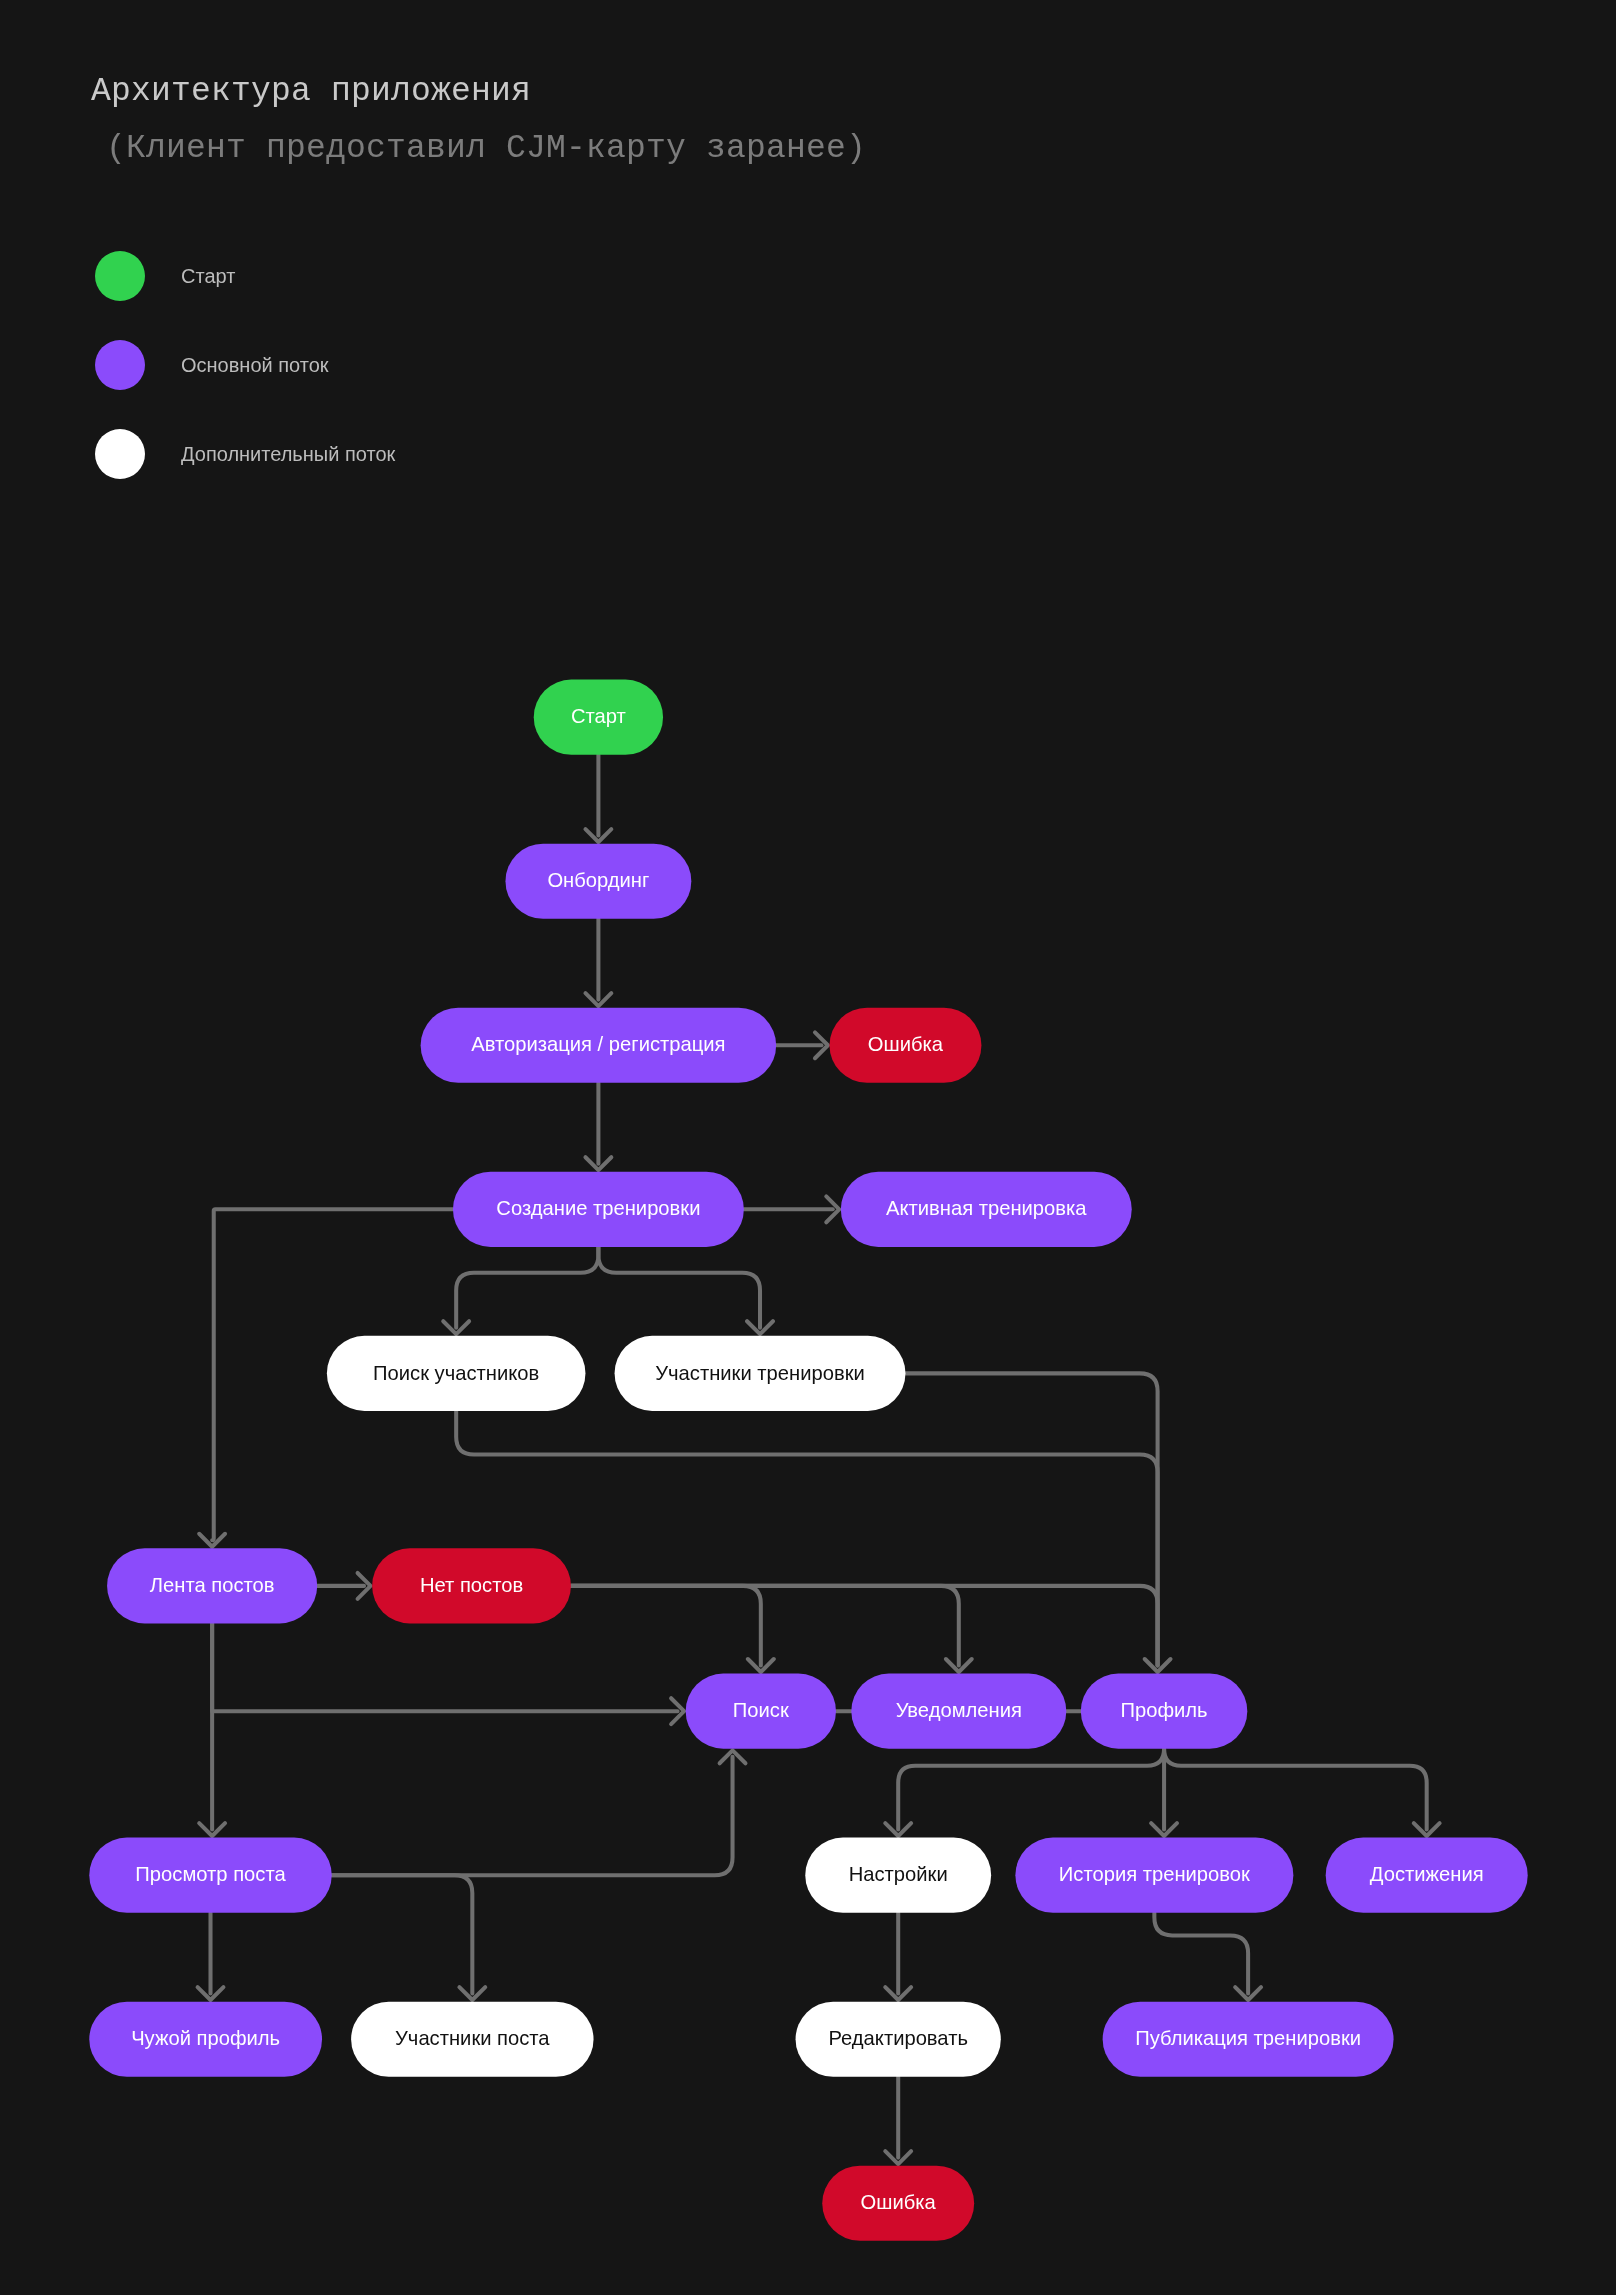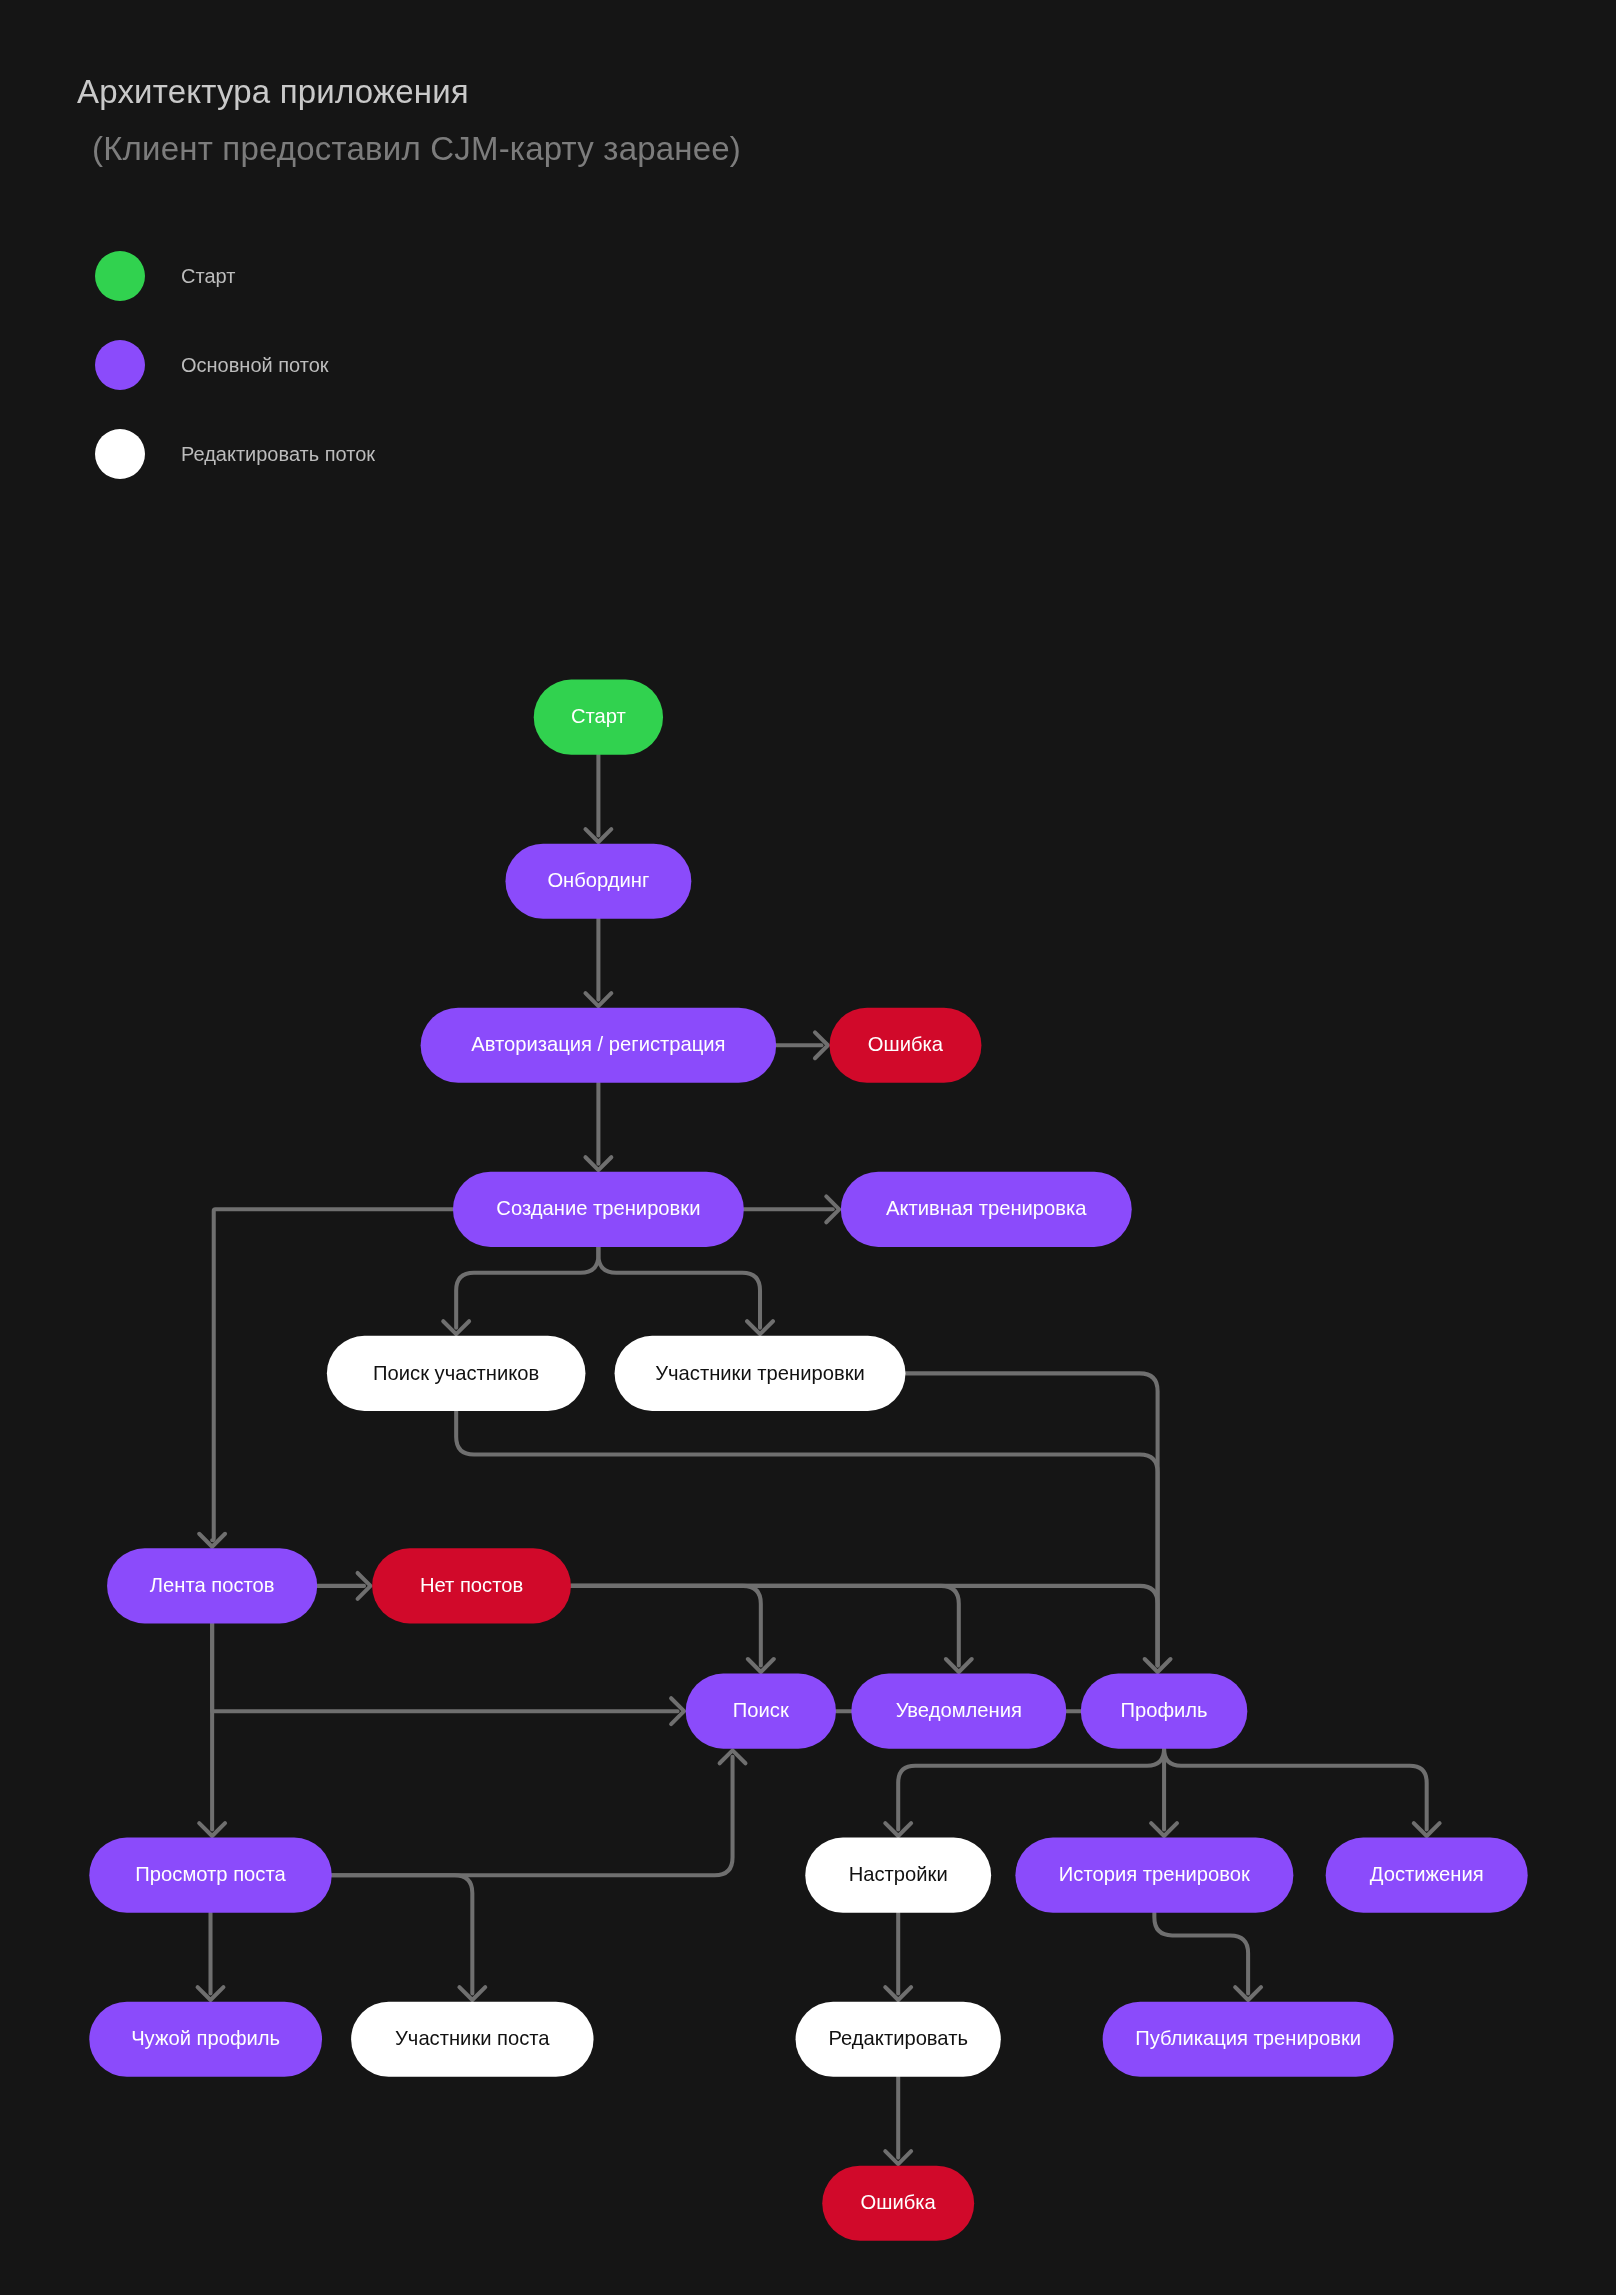--- a/index.html
+++ b/index.html
@@ -19,22 +19,23 @@
   #canvas {
     position: absolute;
     inset: 0;
     width: 1617px;
     height: 2295px;
   }
 
   
   .header {
     position: absolute;
-    left: 77px;
+    left: 91px;
     top: 71px;
+    font-family: Liberation Mono, monospace;
   }
   .header h1 {
     margin: 0;
     font-size: 33px;
     font-weight: 400;
     color: #c9c9c9;
     letter-spacing: 0.2px;
     line-height: 1.28;
   }
   .header .subtitle {
@@ -104,21 +105,21 @@
   <div class="legend-row">
     <span class="legend-dot" style="background:#31D24F"></span>
     <span class="legend-label">Старт</span>
   </div>
   <div class="legend-row">
     <span class="legend-dot" style="background:#8B4BFB"></span>
     <span class="legend-label">Основной поток</span>
   </div>
   <div class="legend-row">
     <span class="legend-dot" style="background:#FFFFFF"></span>
-    <span class="legend-label">Редактировать поток</span>
+    <span class="legend-label">Дополнительный поток</span>
   </div>
 </div>
 
 <svg id="canvas" viewBox="0 0 2000 2840">
   <g id="edge-layer">
       <path d="M 740 934 L 740 1034" class="edge"></path>
       <path d="M 724 1026 L 740 1042 L 756 1026" class="edge-head"></path>
       <path d="M 740 1137 L 740 1237" class="edge"></path>
       <path d="M 724 1229 L 740 1245 L 756 1229" class="edge-head"></path>
       <path d="M 960 1293.5 L 1016 1293.5" class="edge"></path>

